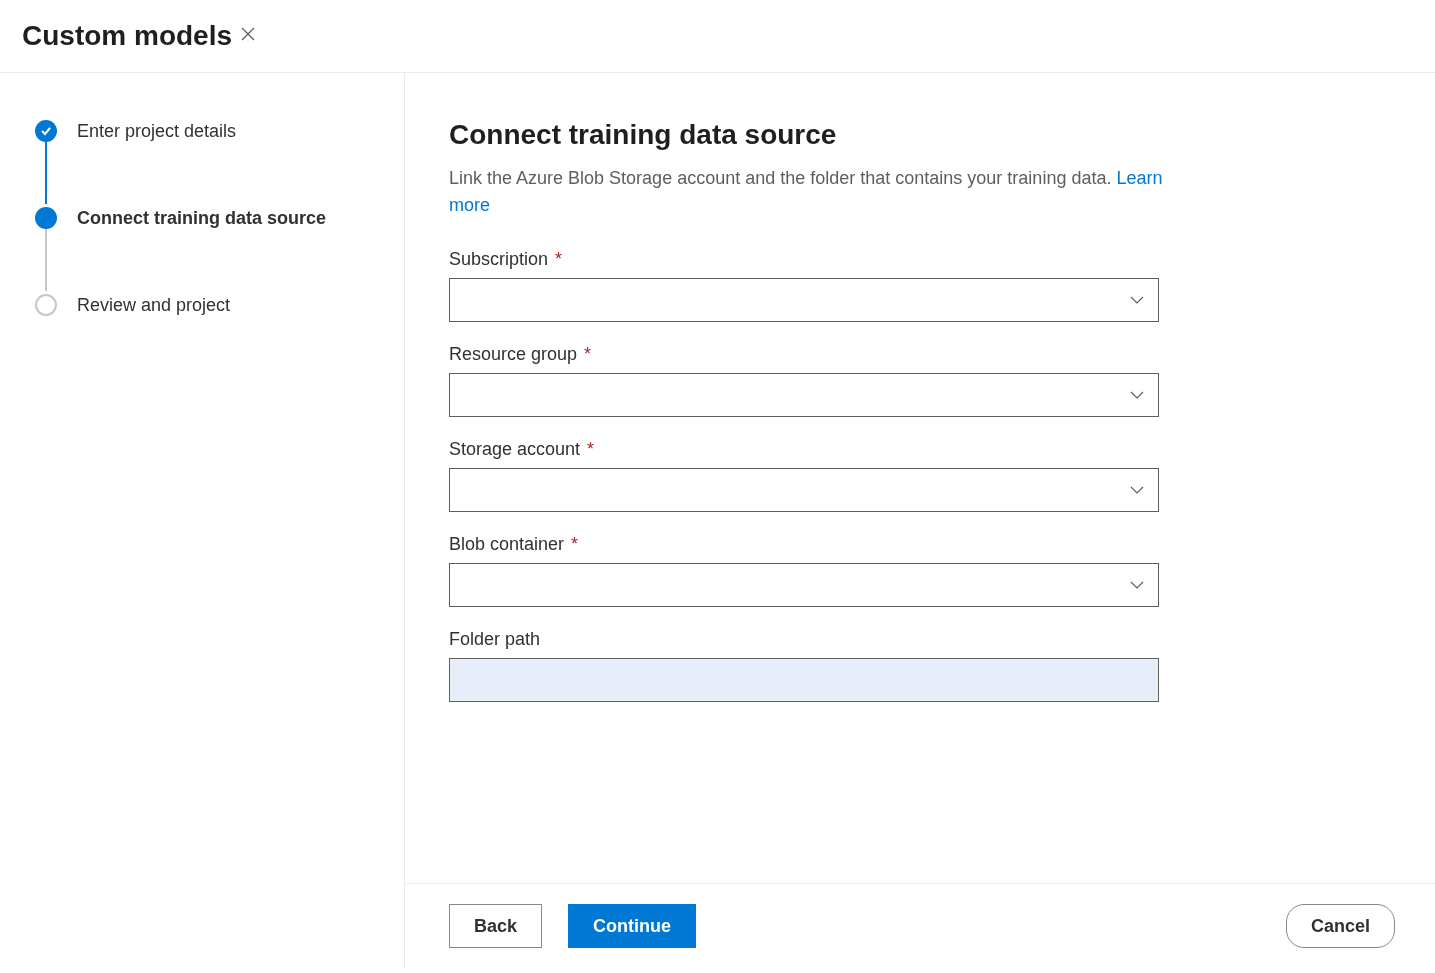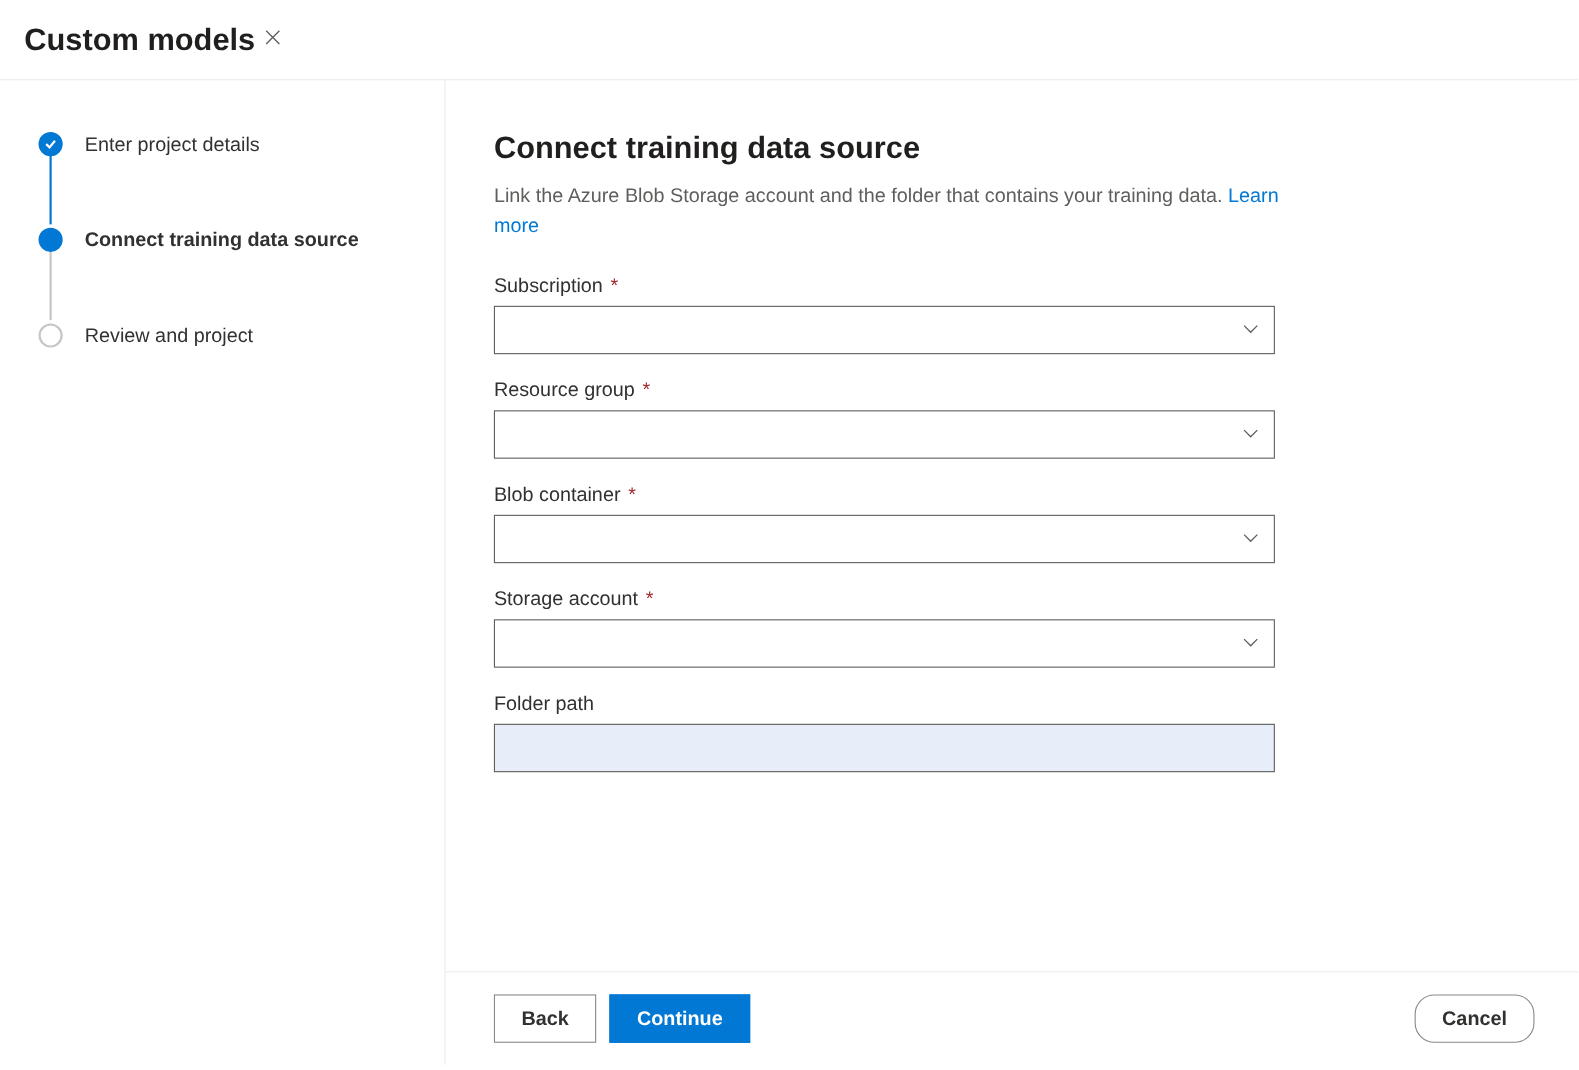--- a/index.html
+++ b/index.html
@@ -146,20 +146,21 @@
     font-family: inherit;
     outline: none;
   }
 
   
   .footer {
     border-top: 1px solid #edebe9;
     padding: 20px 40px 20px 44px;
     display: flex;
     align-items: center;
+    gap: 14px;
   }
   .btn {
     height: 44px;
     padding: 0 24px;
     font-size: 18px;
     font-weight: 600;
     border: 1px solid #8a8886;
     background: #fff;
     color: #323130;
     cursor: pointer;
@@ -244,36 +245,36 @@
           <span class="chevron">
             <svg viewBox="0 0 14 10" fill="none" stroke="currentColor" stroke-width="1.2">
                 <polyline points="1,2 7,8 13,2"></polyline>
               </svg>
           </span>
         </div>
       </div>
 
       <div class="form-group">
         <label class="form-label">
+          <span>Storage account</span>
+          <span class="required">*</span>
+        </label>
+        <div class="dropdown">
+          <span></span>
+          <span class="chevron">
+            <svg viewBox="0 0 14 10" fill="none" stroke="currentColor" stroke-width="1.2">
+                <polyline points="1,2 7,8 13,2"></polyline>
+              </svg>
+          </span>
+        </div>
+      </div>
+
+      <div class="form-group">
+        <label class="form-label">
           <span>Blob container</span>
-          <span class="required">*</span>
-        </label>
-        <div class="dropdown">
-          <span></span>
-          <span class="chevron">
-            <svg viewBox="0 0 14 10" fill="none" stroke="currentColor" stroke-width="1.2">
-                <polyline points="1,2 7,8 13,2"></polyline>
-              </svg>
-          </span>
-        </div>
-      </div>
-
-      <div class="form-group">
-        <label class="form-label">
-          <span>Storage account</span>
           <span class="required">*</span>
         </label>
         <div class="dropdown">
           <span></span>
           <span class="chevron">
             <svg viewBox="0 0 14 10" fill="none" stroke="currentColor" stroke-width="1.2">
                 <polyline points="1,2 7,8 13,2"></polyline>
               </svg>
           </span>
         </div>

